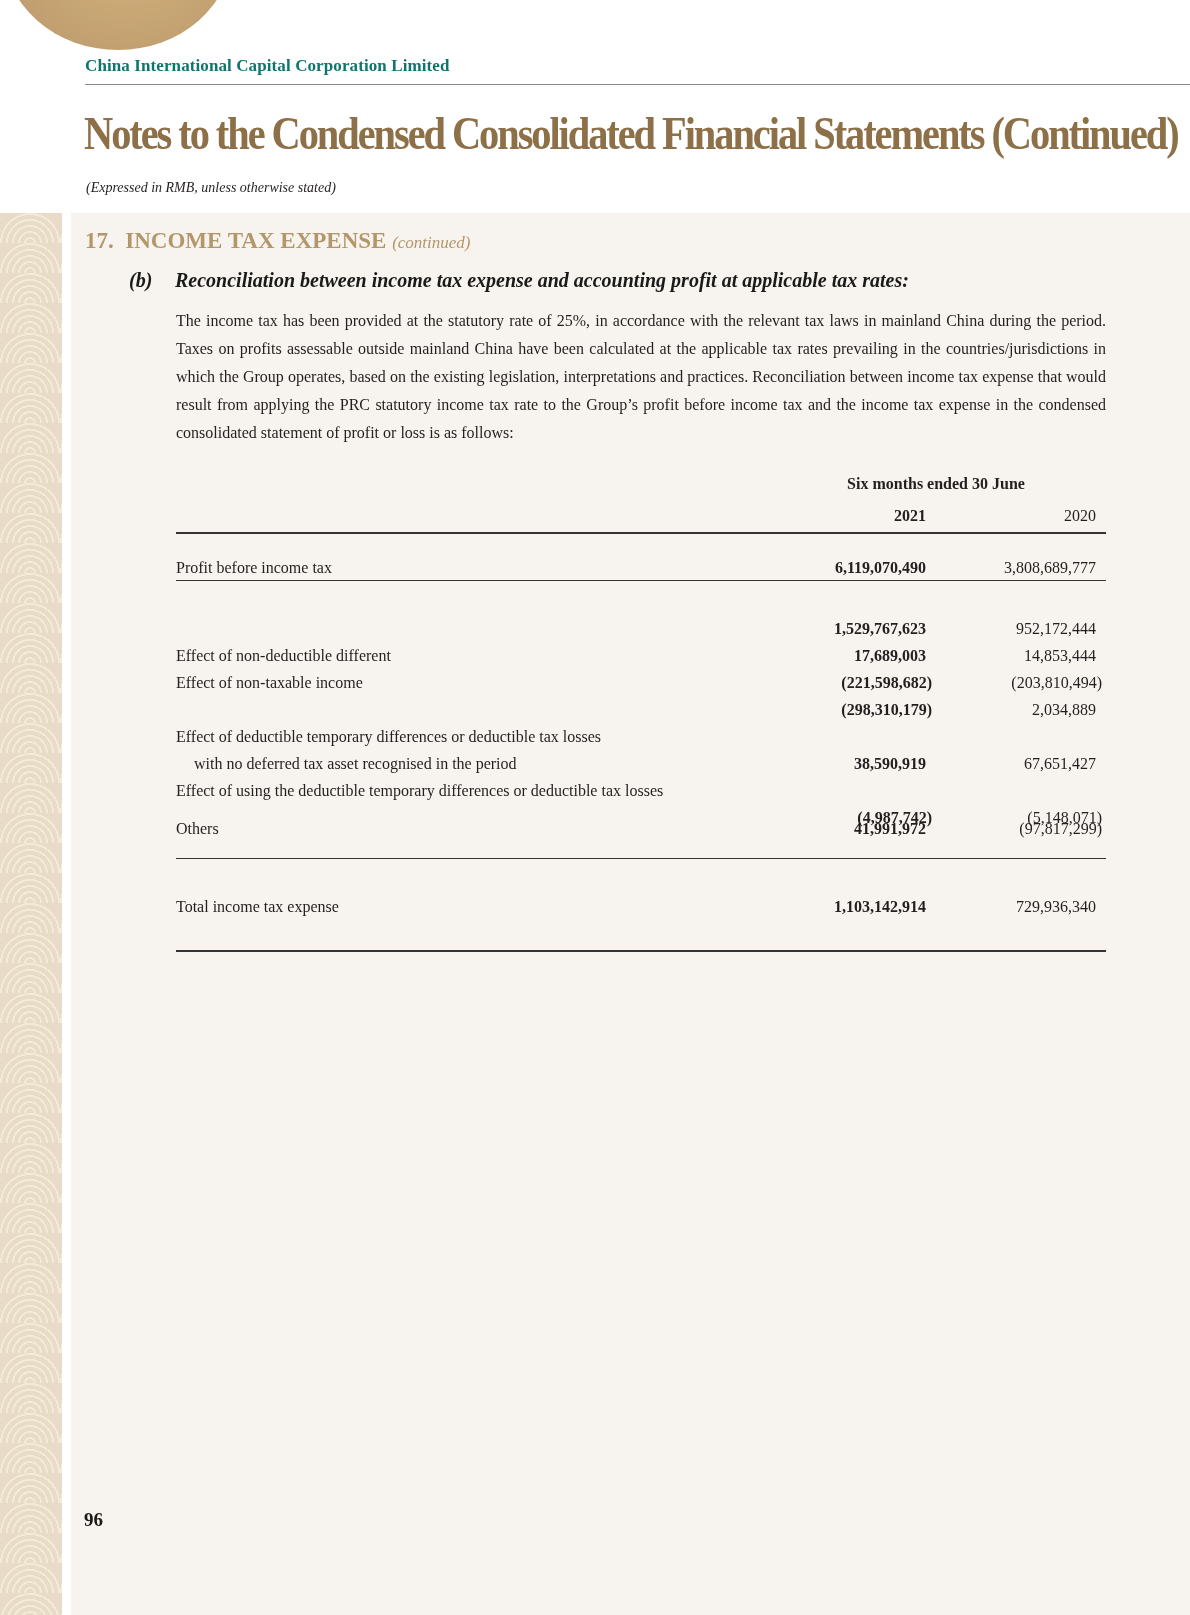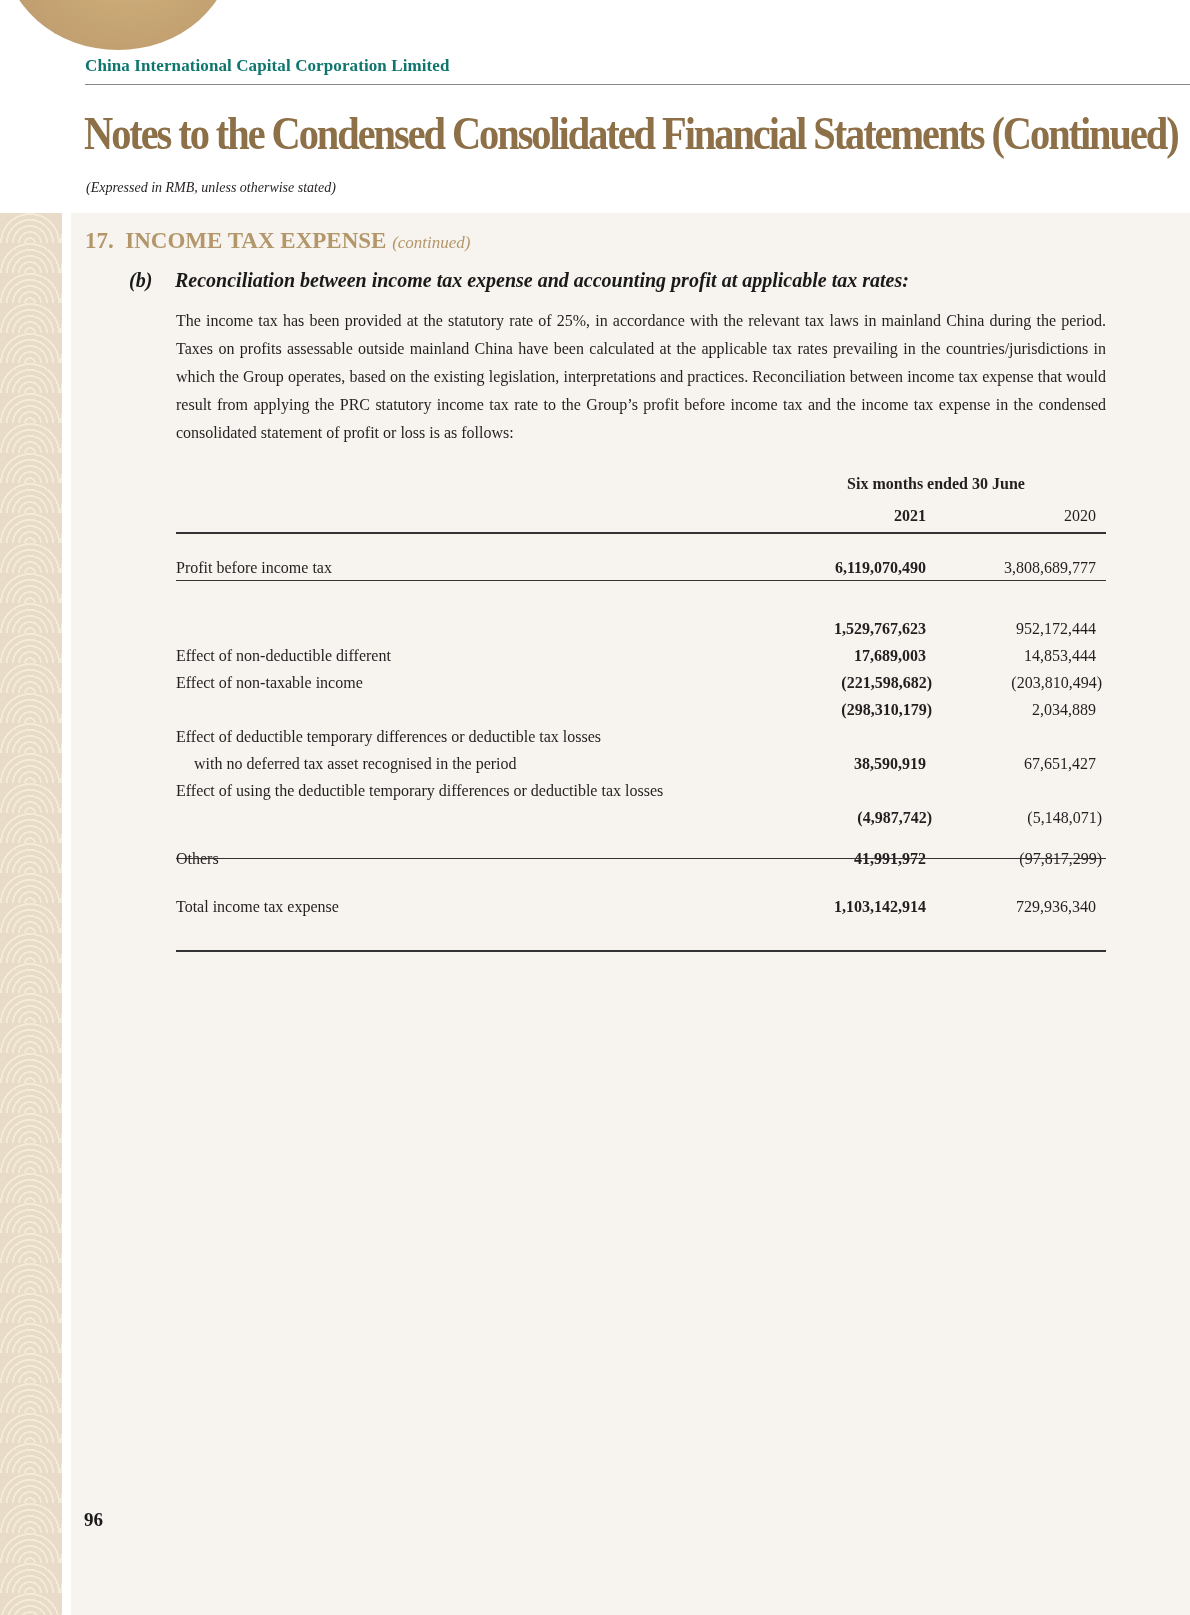--- a/index.html
+++ b/index.html
@@ -226,21 +226,21 @@
     <span class="v21">38,590,919</span>
     <span class="v20">67,651,427</span>
   </div>
   <div class="row" style="top:302px">
     <span class="lbl">Effect of using the deductible temporary differences or deductible tax losses</span>
   </div>
   <div class="row" style="top:329px">
     <span class="v21 neg">(4,987,742)</span>
     <span class="v20 neg">(5,148,071)</span>
   </div>
-  <div class="row" style="top:370px">
+  <div class="row" style="top:340px">
     <span class="lbl">Others</span>
     <span class="v21">41,991,972</span>
     <span class="v20 neg">(97,817,299)</span>
   </div>
   <div class="rule thin" style="top:383px"></div>
 
   <div class="row" style="top:418px">
     <span class="lbl">Total income tax expense</span>
     <span class="v21">1,103,142,914</span>
     <span class="v20">729,936,340</span>

